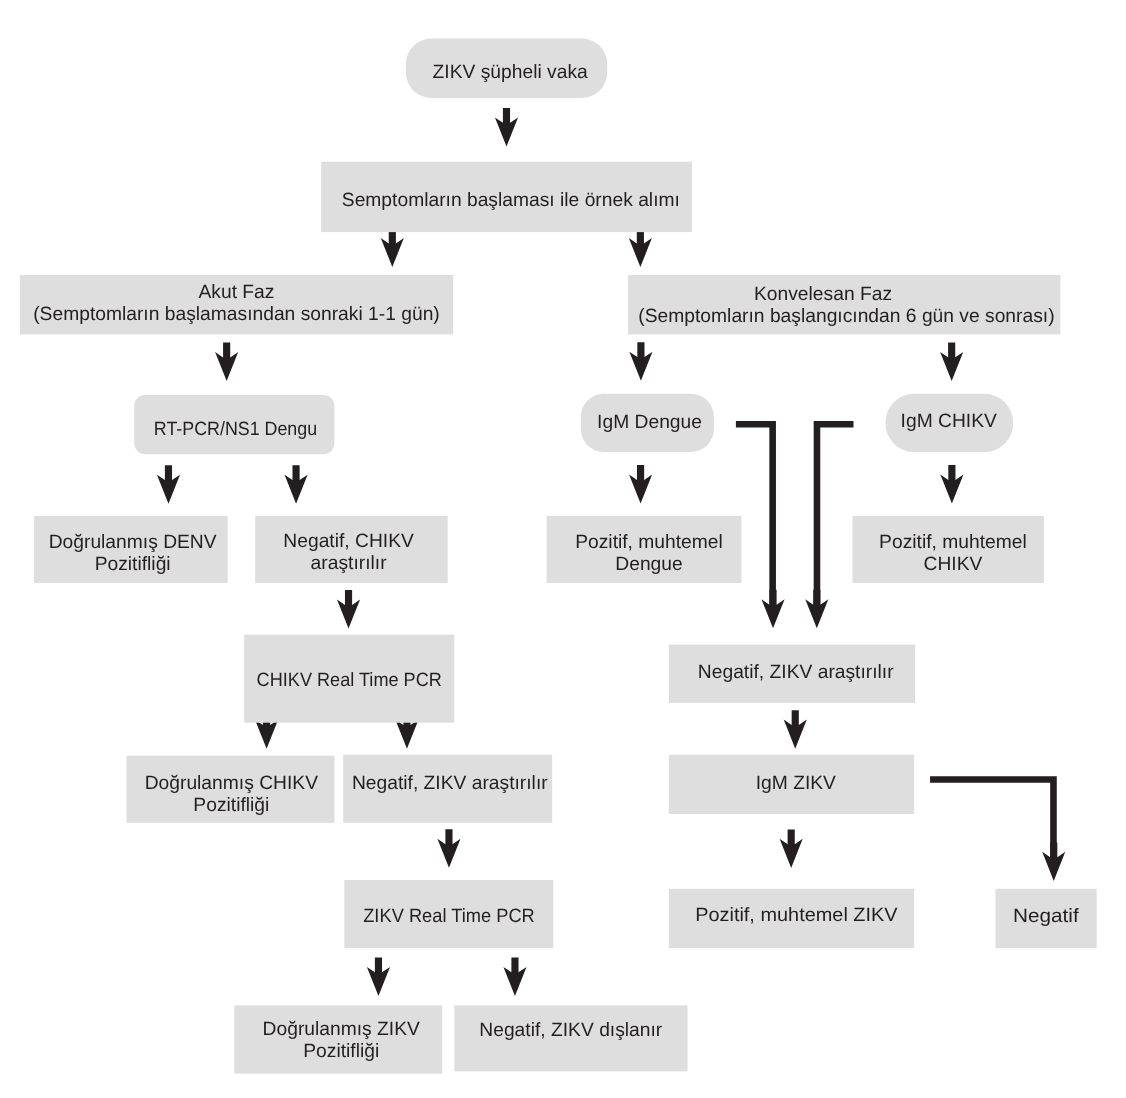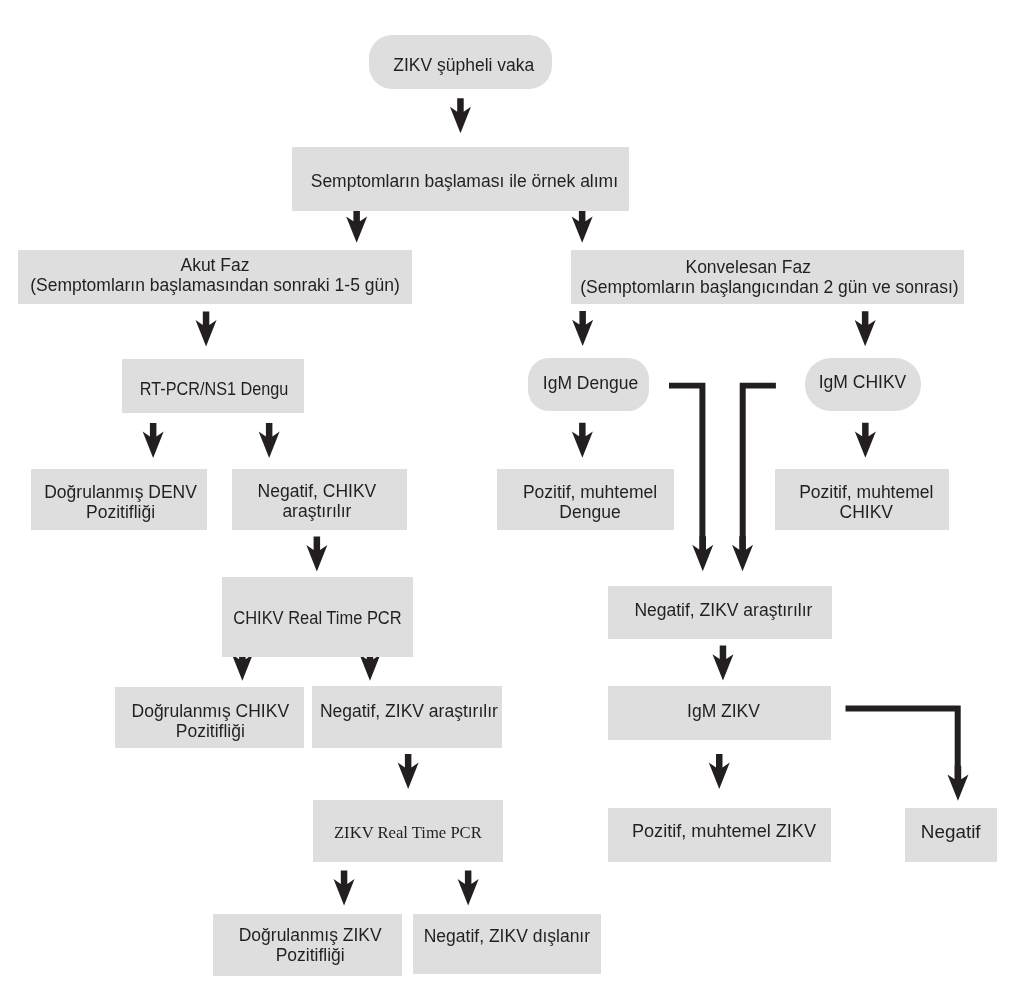--- a/index.html
+++ b/index.html
@@ -65,32 +65,32 @@
 
   <div class="node" style="left:292px;top:147px;width:337px;height:64px;--dy:3.20px;--dx:3.90px;">
     <div class="txt">
       <span class="ln">Semptomların başlaması ile örnek alımı</span>
     </div>
   </div>
 
   <div class="node" style="left:18px;top:250px;width:394px;height:54px;--dy:-1.25px;--dx:0.00px;">
     <div class="txt">
       <span class="ln">Akut Faz</span>
-      <span class="ln">(Semptomların başlamasından sonraki 1-5 gün)</span>
+      <span class="ln">(Semptomların başlamasından sonraki 1-1 gün)</span>
     </div>
   </div>
 
   <div class="node" style="left:527px;top:250px;width:393px;height:54px;margin-left:44px;--dy:0.65px;--dx:2.00px;">
     <div class="txt">
       <span class="ln" style="--lx:-21.3px;">Konvelesan Faz</span>
-      <span class="ln">(Semptomların başlangıcından 2 gün ve sonrası)</span>
+      <span class="ln">(Semptomların başlangıcından 6 gün ve sonrası)</span>
     </div>
   </div>
 
-  <div class="node" style="left:122px;top:359.0px;width:182px;height:53.5px;--dy:4.45px;--dx:1.20px;--sx:0.927;">
+  <div class="node" style="left:122px;top:359.0px;width:182px;height:53.5px;border-radius:10px;--dy:4.45px;--dx:1.20px;--sx:0.927;">
     <div class="txt">
       <span class="ln">RT-PCR/NS1 Dengu</span>
     </div>
   </div>
 
   <div class="node" style="left:528px;top:358px;width:121px;height:53px;border-radius:21px;--dy:-0.40px;--dx:2.00px;">
     <div class="txt">
       <span class="ln">IgM Dengue</span>
     </div>
   </div>
@@ -153,21 +153,21 @@
       <span class="ln">Negatif, ZIKV araştırılır</span>
     </div>
   </div>
 
   <div class="node" style="left:608px;top:686px;width:223px;height:54px;--dy:-0.80px;--dx:4.00px;">
     <div class="txt">
       <span class="ln">IgM ZIKV</span>
     </div>
   </div>
 
-  <div class="node" style="left:313px;top:799.7px;width:190px;height:62.0px;font-family:Liberation Serif, serif;--dy:2.20px;--dx:-0.10px;--sx:0.949;">
+  <div class="node" style="left:313px;top:799.7px;width:190px;height:62.0px;--dy:2.20px;--dx:-0.10px;--sx:0.949;">
     <div class="txt">
       <span class="ln">ZIKV Real Time PCR</span>
     </div>
   </div>
 
   <div class="node" style="left:608px;top:807.8px;width:223px;height:54.2px;--dy:-3.10px;--dx:4.30px;--sx:1.034;">
     <div class="txt">
       <span class="ln">Pozitif, muhtemel ZIKV</span>
     </div>
   </div>
@@ -178,19 +178,19 @@
     </div>
   </div>
 
   <div class="node" style="left:213px;top:914.2px;width:189px;height:62.0px;--dy:0.40px;--dx:2.70px;">
     <div class="txt">
       <span class="ln">Doğrulanmış ZIKV</span>
       <span class="ln">Pozitifliği</span>
     </div>
   </div>
 
-  <div class="node" style="left:413px;top:914.1px;width:188px;height:60.2px;--dy:-7.60px;--dx:-0.10px;">
+  <div class="node" style="left:413px;top:914.1px;width:212px;height:60.2px;--dy:-7.60px;--dx:-0.10px;">
     <div class="txt">
       <span class="ln">Negatif, ZIKV dışlanır</span>
     </div>
   </div>
 
 </div>
 
 </body></html>

